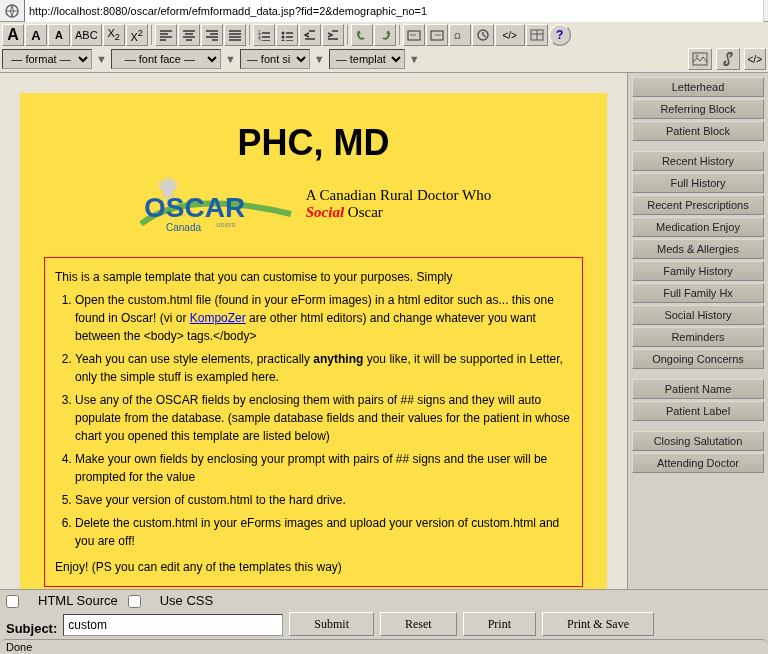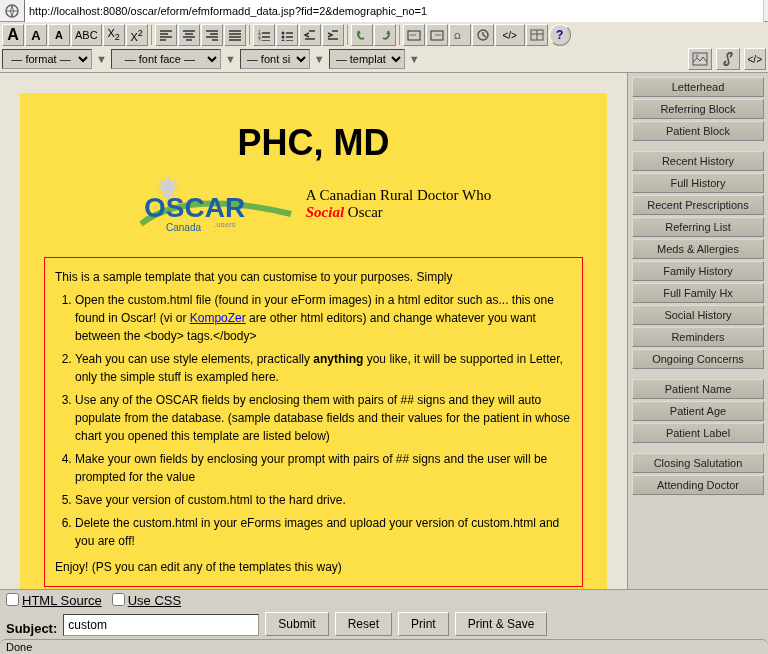--- a/index.html
+++ b/index.html
@@ -185,48 +185,48 @@
       padding: 3px 6px;
     }
     .bottom-row1 {
       display: flex;
       align-items: center;
       gap: 10px;
       margin-bottom: 4px;
     }
     .checkbox-label {
       display: flex;
-      align-items: flex-start;
-      gap: 3px;
+      align-items: flex-end;
+      gap: 19px;
       font-size: 13px;
-      text-decoration: underline;
     }
     .subject-row {
       display: flex;
       align-items: flex-end;
       gap: 6px;
     }
     .subject-label { font-size: 13px; font-weight: bold; }
     .subject-input {
-      width: 196px;
+      width: 220px;
       height: 22px;
       border: 1px inset #999;
       padding: 0 4px;
       font-size: 12px;
       background: white;
     }
     .action-btn {
       height: 24px;
-      padding: 0 12px;
+      padding: 0 24px;
       font-size: 12px;
       background: #d4d0c8;
       border: 1px solid #888;
       border-top-color: #fff;
       border-left-color: #fff;
       cursor: pointer;
+      font-family: Liberation Serif, serif;
     }
 
     
     .status-bar {
       background: #d4d0c8;
       border-top: 1px solid #999;
       padding: 1px 6px;
       font-size: 11px;
       border-radius: 6px;
     }
@@ -477,30 +477,29 @@
     </div>
 
     <div class="right-sidebar">
       <button class="sidebar-btn">Letterhead</button>
       <button class="sidebar-btn">Referring Block</button>
       <button class="sidebar-btn">Patient Block</button>
       <div class="sidebar-spacer"></div>
       <button class="sidebar-btn">Recent History</button>
       <button class="sidebar-btn">Full History</button>
       <button class="sidebar-btn">Recent Prescriptions</button>
-      <button class="sidebar-btn">Referring List</button>
+      <button class="sidebar-btn">Medication Enjoy</button>
       <button class="sidebar-btn">Meds &amp; Allergies</button>
       <button class="sidebar-btn">Family History</button>
       <button class="sidebar-btn">Full Family Hx</button>
       <button class="sidebar-btn">Social History</button>
       <button class="sidebar-btn">Reminders</button>
       <button class="sidebar-btn">Ongoing Concerns</button>
       <div class="sidebar-spacer"></div>
       <button class="sidebar-btn">Patient Name</button>
-      <button class="sidebar-btn">Patient Age</button>
       <button class="sidebar-btn">Patient Label</button>
       <div class="sidebar-spacer"></div>
       <button class="sidebar-btn">Closing Salutation</button>
       <button class="sidebar-btn">Attending Doctor</button>
     </div>
   </div>
 
   <div class="bottom-area">
     <div class="bottom-row1">
       <label class="checkbox-label">

